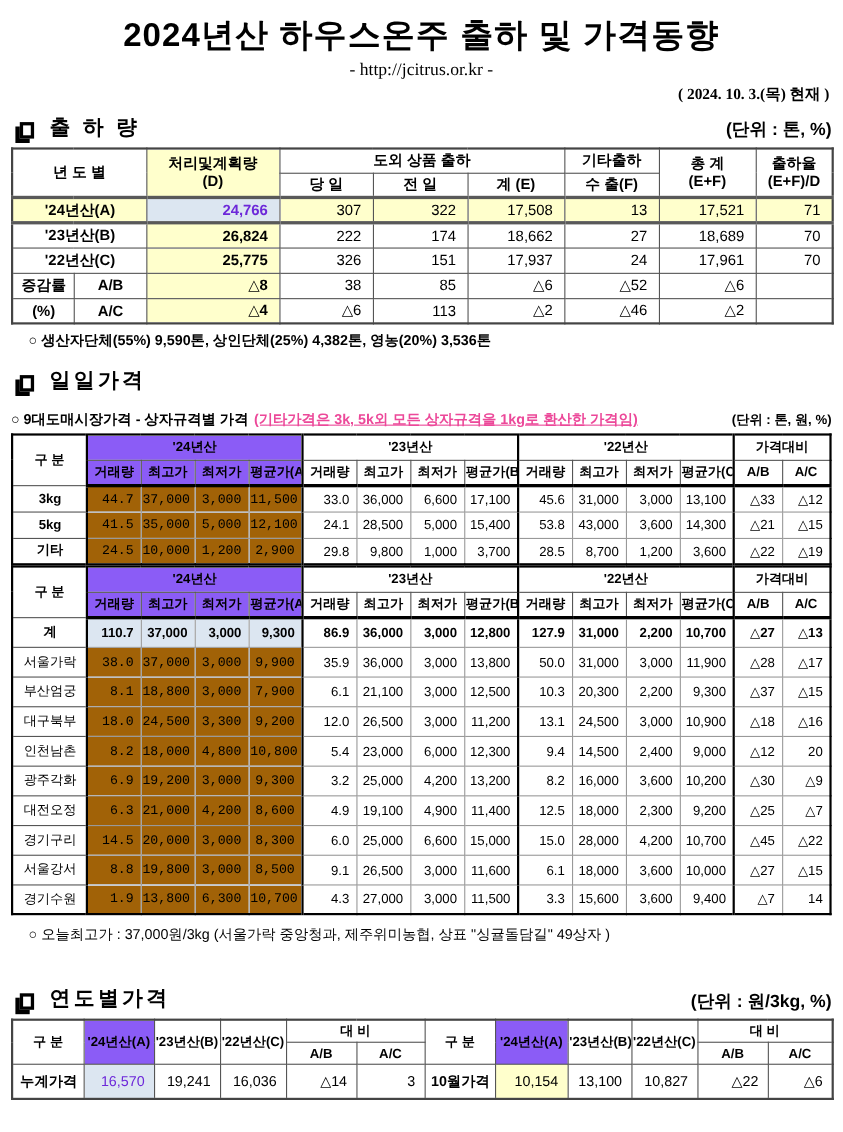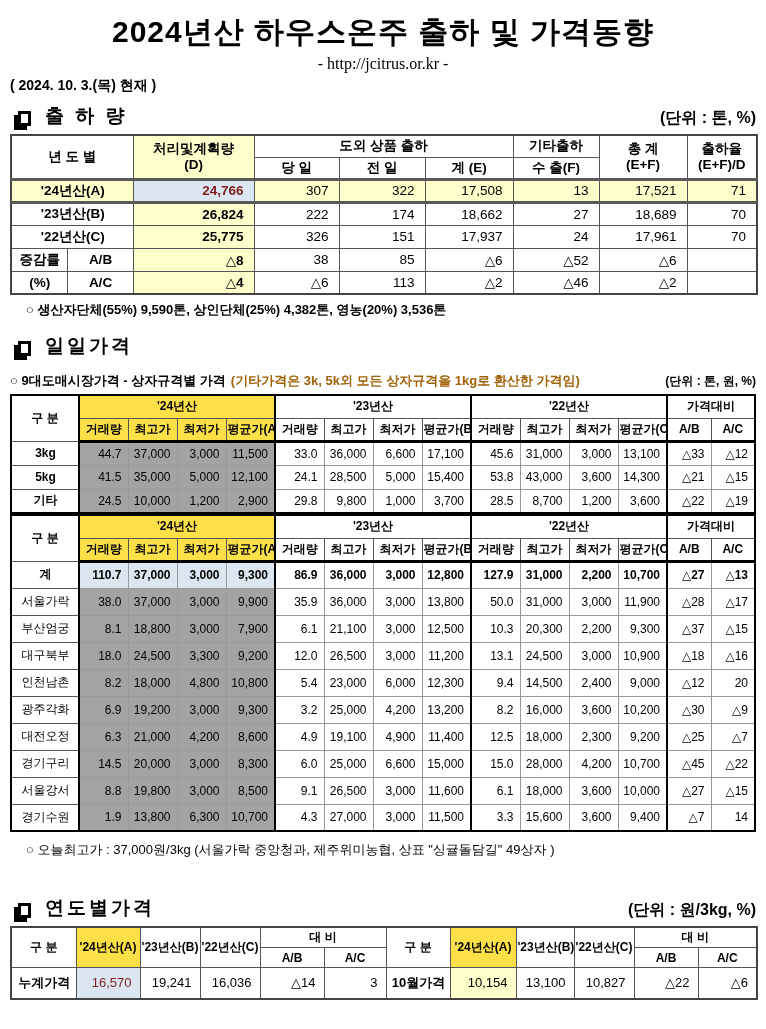--- a/index.html
+++ b/index.html
@@ -2,64 +2,64 @@
 <html><head>
 <meta charset="utf-8">
 <style>
   * { box-sizing: border-box; }
   html,body { margin:0; padding:0; background:#fff; }
   body { width:766px; color:#000; font-family:"Liberation Sans","DejaVu Sans",sans-serif; }
   .page { width:766px; height:1029px; padding:4px 10px 6px; overflow:hidden;border-radius:25px; }
 
   .title { text-align:center; font-size:30px; font-weight:bold; letter-spacing:1px; margin:8px 0 2px; }
   .subtitle { text-align:center; font-family:"Liberation Serif","DejaVu Serif",serif; font-size:16px; margin:0 0 4px; }
-  .date-note { font-family:Liberation Sans, sans-serif; font-size:14px; font-weight:bold; margin:0 2px 2px 0; }
+  .date-note { text-align:right; font-family:Liberation Serif, serif; font-size:14px; font-weight:bold; margin:0 2px 2px 0; }
 
   .section-head { display:flex; align-items:flex-end; margin:8px 0 5px; }
   .sq-icon { width:13px; height:15px; background:#fff; border:3px solid #000; box-shadow:-4px 4px 0 0 #000; margin:0 14px 3px 8px; }
   .section-title { font-size:19px; font-weight:bold; letter-spacing:3px; }
   .unit { margin-left:auto; font-size:16px; font-weight:bold; align-self:flex-end; }
 
   table { border-collapse:collapse; width:746px; table-layout:fixed; }
   th,td { border:1px solid #555; overflow:hidden; white-space:nowrap; }
   th { font-weight:bold; text-align:center; }
 
   
   .ship-table { border:2px solid #444; font-size:13.5px; }
   .ship-table th { height:22px; }
   .ship-table td { height:23px; text-align:right; padding-right:10px; }
   .ship-table td.lbl { text-align:center; padding-right:0; font-weight:bold; }
   .ship-table td.dcol { font-weight:bold; }
   .two-line { line-height:1.15; }
   .yellow { background:#FFFFCC; }
   .blue-bg { background:#DCE6F1; }
-  .red-text { color:#7f1d1d; font-weight:bold; }
+  .red-text { color:#6d28d9; font-weight:bold; }
   tr.row24 td { background:#FFFFCC; border-top:3px solid #595959; border-bottom:3px solid #595959; }
   tr.row24 td.dcol { background:#DCE6F1; }
 
   .note { font-size:13px; font-weight:bold; margin:6px 0 0 16px; }
   .note.red { color:#e80000; margin-top:4px; }
 
   
   .caption-row { display:flex; align-items:baseline; margin:13px 0 4px; font-size:13px; font-weight:bold; }
-  .caption-note { color:#a16207; margin-left:5px; }
+  .caption-note { color:#ec4899; margin-left:5px;text-decoration:underline; }
   .caption-unit { margin-left:auto; font-size:12px; }
 
   
   .price-table { border:2px solid #000; font-size:12px; }
   .price-table th { height:23px; border-color:#555; }
   .price-table thead tr:last-child th { border-bottom:3px solid #000; }
   .price-table td { text-align:right; padding-right:6px; border-color:#999; }
   .price-table td.lbl { text-align:center; padding-right:0; border-color:#555; }
   .boxt td { height:24px; } .boxt td.lbl { font-weight:bold; }
   .ovt td { height:27px; }
   .gs { border-left:2px solid #000 !important; }
-  .y24h { background:#fde047; }
+  .y24h { background:#8b5cf6; }
   .dotl { border-left:1px dotted #666; }
-  tr.hl-yellow td.y24 { background:#a3a3a3; }
+  tr.hl-yellow td.y24 { background:#a16207;font-family:Liberation Mono, monospace; }
   tr.hl-blue td.y24 { background:#DCE6F1; }
   tr.bold-row td { font-weight:bold; }
 
   .footnote { font-size:13px; margin:9px 0 0 16px; }
 
   
   .yearly-table { border:2px solid #444; font-size:12px; }
   .yearly-table th { height:20px; }
   .yearly-table td { height:31px; text-align:right; padding-right:8px; font-size:13px; }
   .yearly-table td.lbl { text-align:center; padding-right:0; font-weight:bold; }

